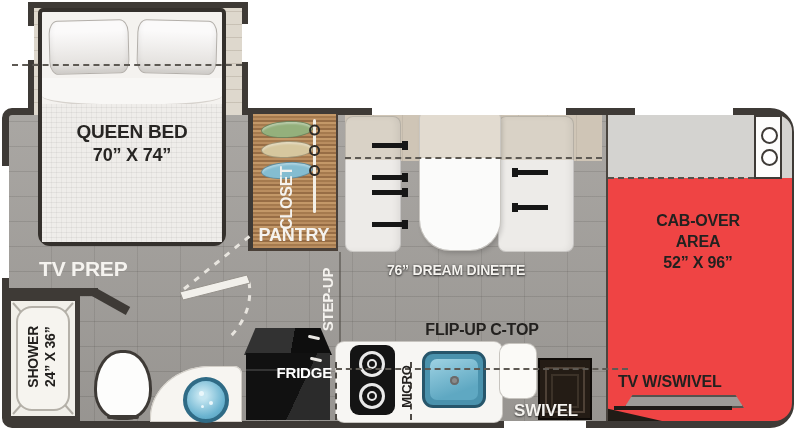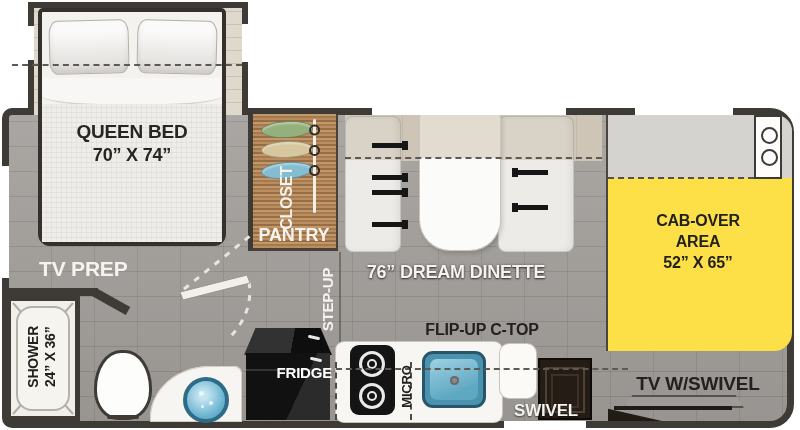--- a/index.html
+++ b/index.html
@@ -70,25 +70,25 @@
     background-image:repeating-linear-gradient(90deg,transparent 0 28px,rgba(0,0,0,.06) 28px 29px);z-index:2;}
   .bench{box-sizing:border-box;border-radius:8px;z-index:3;
     background:linear-gradient(180deg,#d9d2c6 0 44px,#edebe8 44px);
     box-shadow:inset 0 0 0 1px rgba(0,0,0,.12), inset -4px 0 6px rgba(0,0,0,.06);}
   .table{left:420px;top:112px;width:80px;height:138px;border-radius:6px 6px 30px 30px;
     background:linear-gradient(180deg,#e2dbd0 0 46px,#fbfbfa 46px);
     box-shadow:0 0 0 1px #c9c6c1, 2px 3px 5px rgba(0,0,0,.18);z-index:3;}
   .belt{position:absolute;width:30px;height:5px;background:#161616;z-index:4;}
   .belt::after{content:"";position:absolute;right:-6px;top:-2px;width:6px;height:9px;background:#161616;}
   .belt.flip::after{right:auto;left:-6px;}
-  .dinette-lbl{left:350px;top:262px;width:212px;text-align:center;font-size:18px;
+  .dinette-lbl{left:350px;top:262px;width:212px;text-align:center;font-size:14px;
     text-shadow:0 1px 2px rgba(0,0,0,.65), 0 0 3px rgba(0,0,0,.35);}
 
   
-  .cab{left:606px;top:115px;width:184px;height:236px;background:#fde047;
+  .cab{left:606px;top:115px;width:184px;height:306px;background:#ef4444;
     border-left:2px solid #4a453f;border-radius:0 18px 18px 0;z-index:3;}
   .cab-band{position:absolute;left:0;top:0;width:100%;height:63px;background:#d4d3d0;border-radius:0 16px 0 0;}
   .cab-panel{position:absolute;left:146px;top:0;width:28px;height:64px;background:#fdfdfc;
     border:2px solid var(--c-wall);box-sizing:border-box;}
   .cab-circle{position:absolute;left:5px;width:13px;height:13px;border-radius:50%;
     border:2px solid var(--c-wall);background:#fff;}
   .cab-lbl{position:absolute;left:10px;top:96px;width:160px;text-align:center;color:#23211f;
     font-size:16px;line-height:1.3;}
   .tv{position:absolute;left:16px;top:280px;width:120px;height:13px;background:#9d9b98;
     clip-path:polygon(7% 0,93% 0,100% 100%,0 100%);box-shadow:inset 0 0 0 2px #55524d;}
@@ -180,23 +180,23 @@
   <div class="abs cab">
     <div class="cab-band"></div>
     <div class="abs dash dash-light" style="left:0;top:62px;width:146px;"></div>
     <div class="cab-panel">
       <div class="cab-circle" style="top:10px;"></div>
       <div class="cab-circle" style="top:32px;"></div>
     </div>
     <div class="cab-lbl">
       <div>CAB-OVER</div>
       <div>AREA</div>
-      <div>52” X 65”</div>
-    </div>
-    <div class="abs lbl" style="left:10px;top:258px;width:160px;text-align:center;font-size:19px;">TV W/SWIVEL</div>
+      <div>52” X 96”</div>
+    </div>
+    <div class="abs lbl" style="left:10px;top:258px;width:160px;font-size:16px;">TV W/SWIVEL</div>
     <div class="tv"></div>
     <div class="tv-under"></div>
     <div class="cab-wedge"></div>
   </div>
 
   <div class="abs counter">
     <div class="stove">
       <div class="burner" style="top:6px;"></div>
       <div class="burner" style="top:38px;"></div>
     </div>

